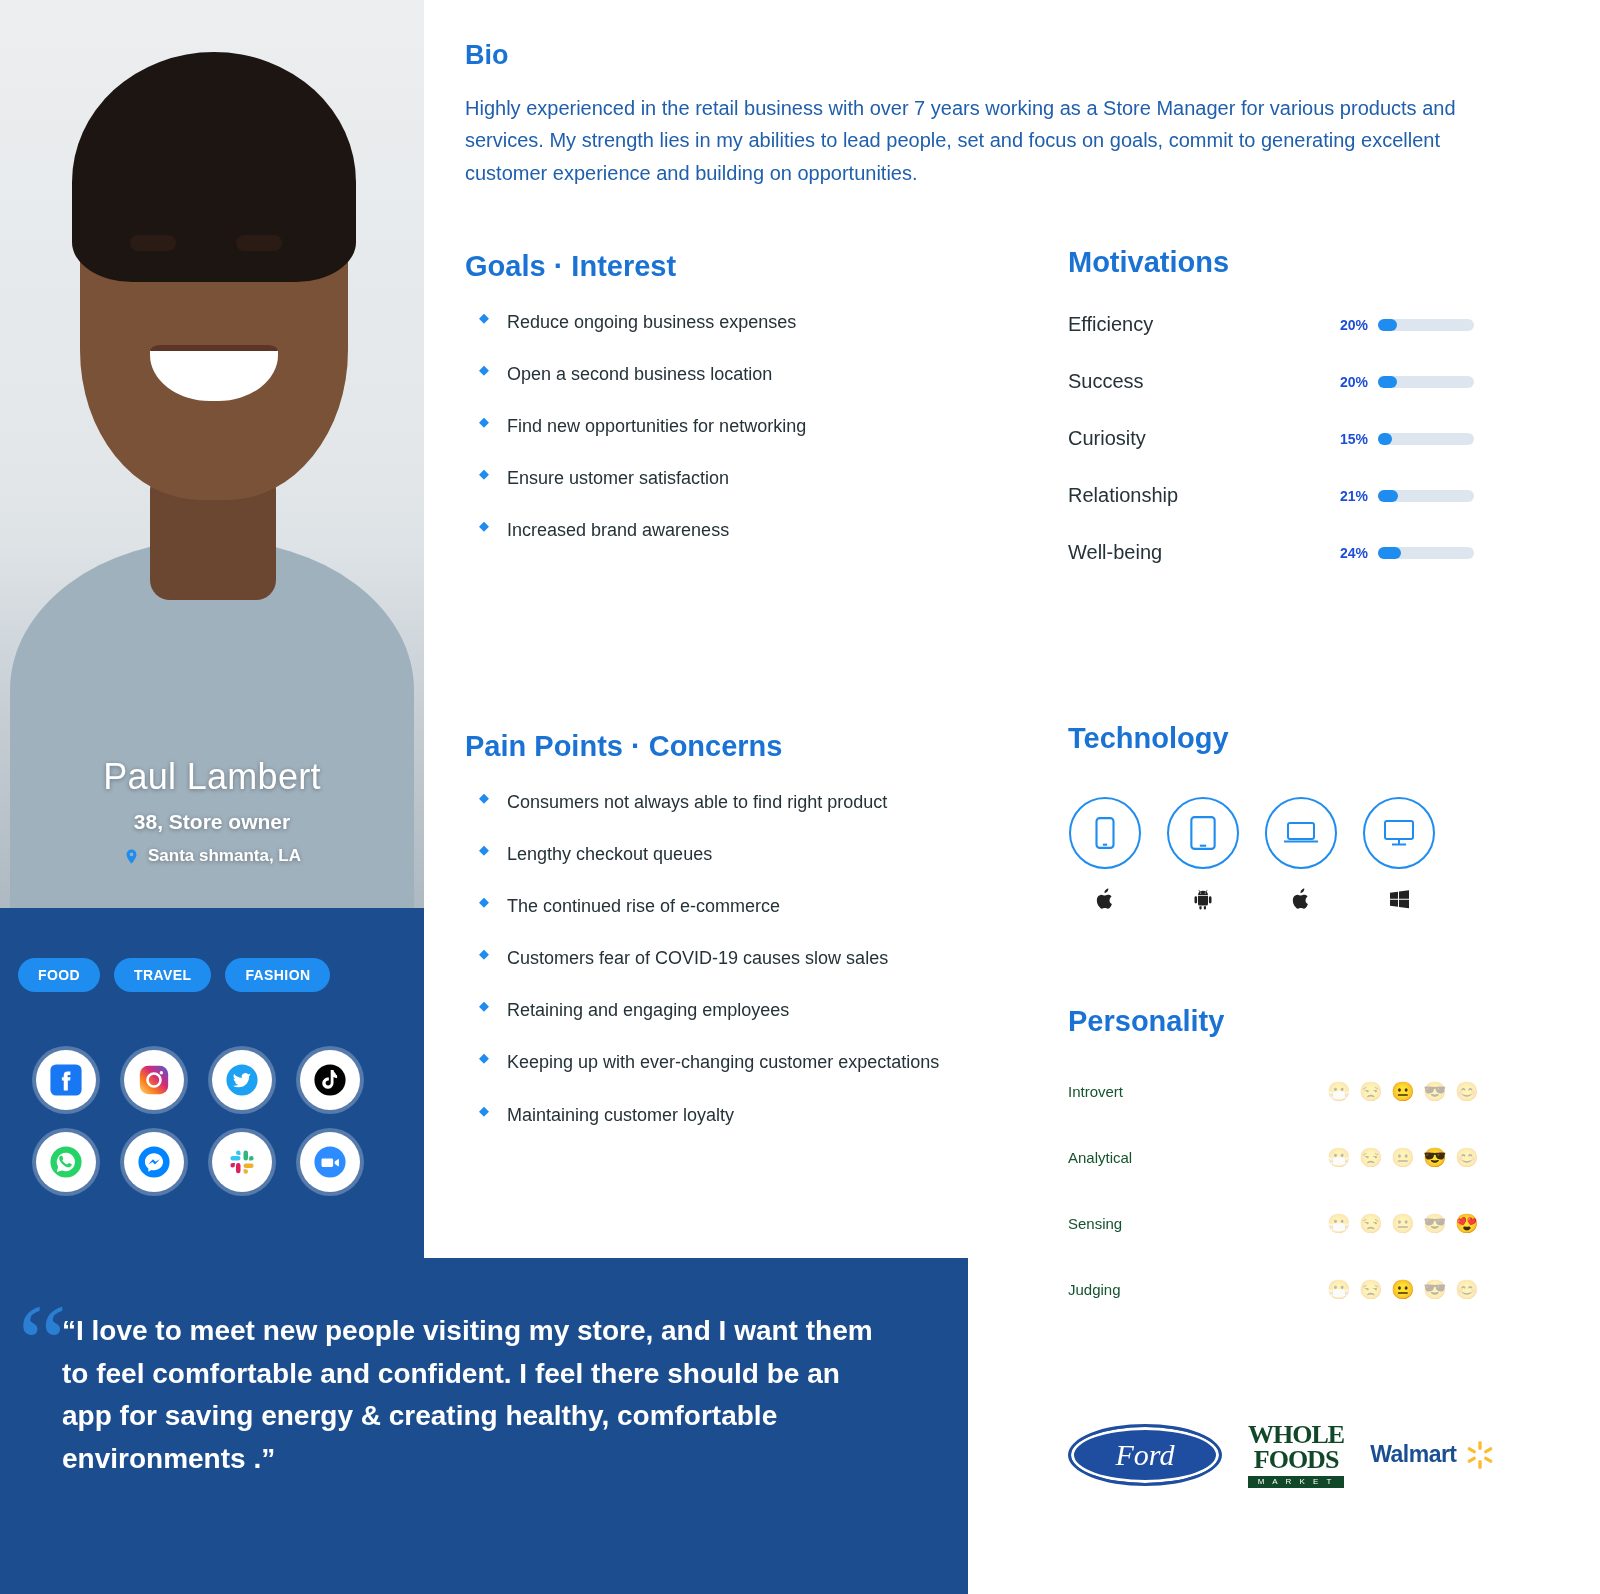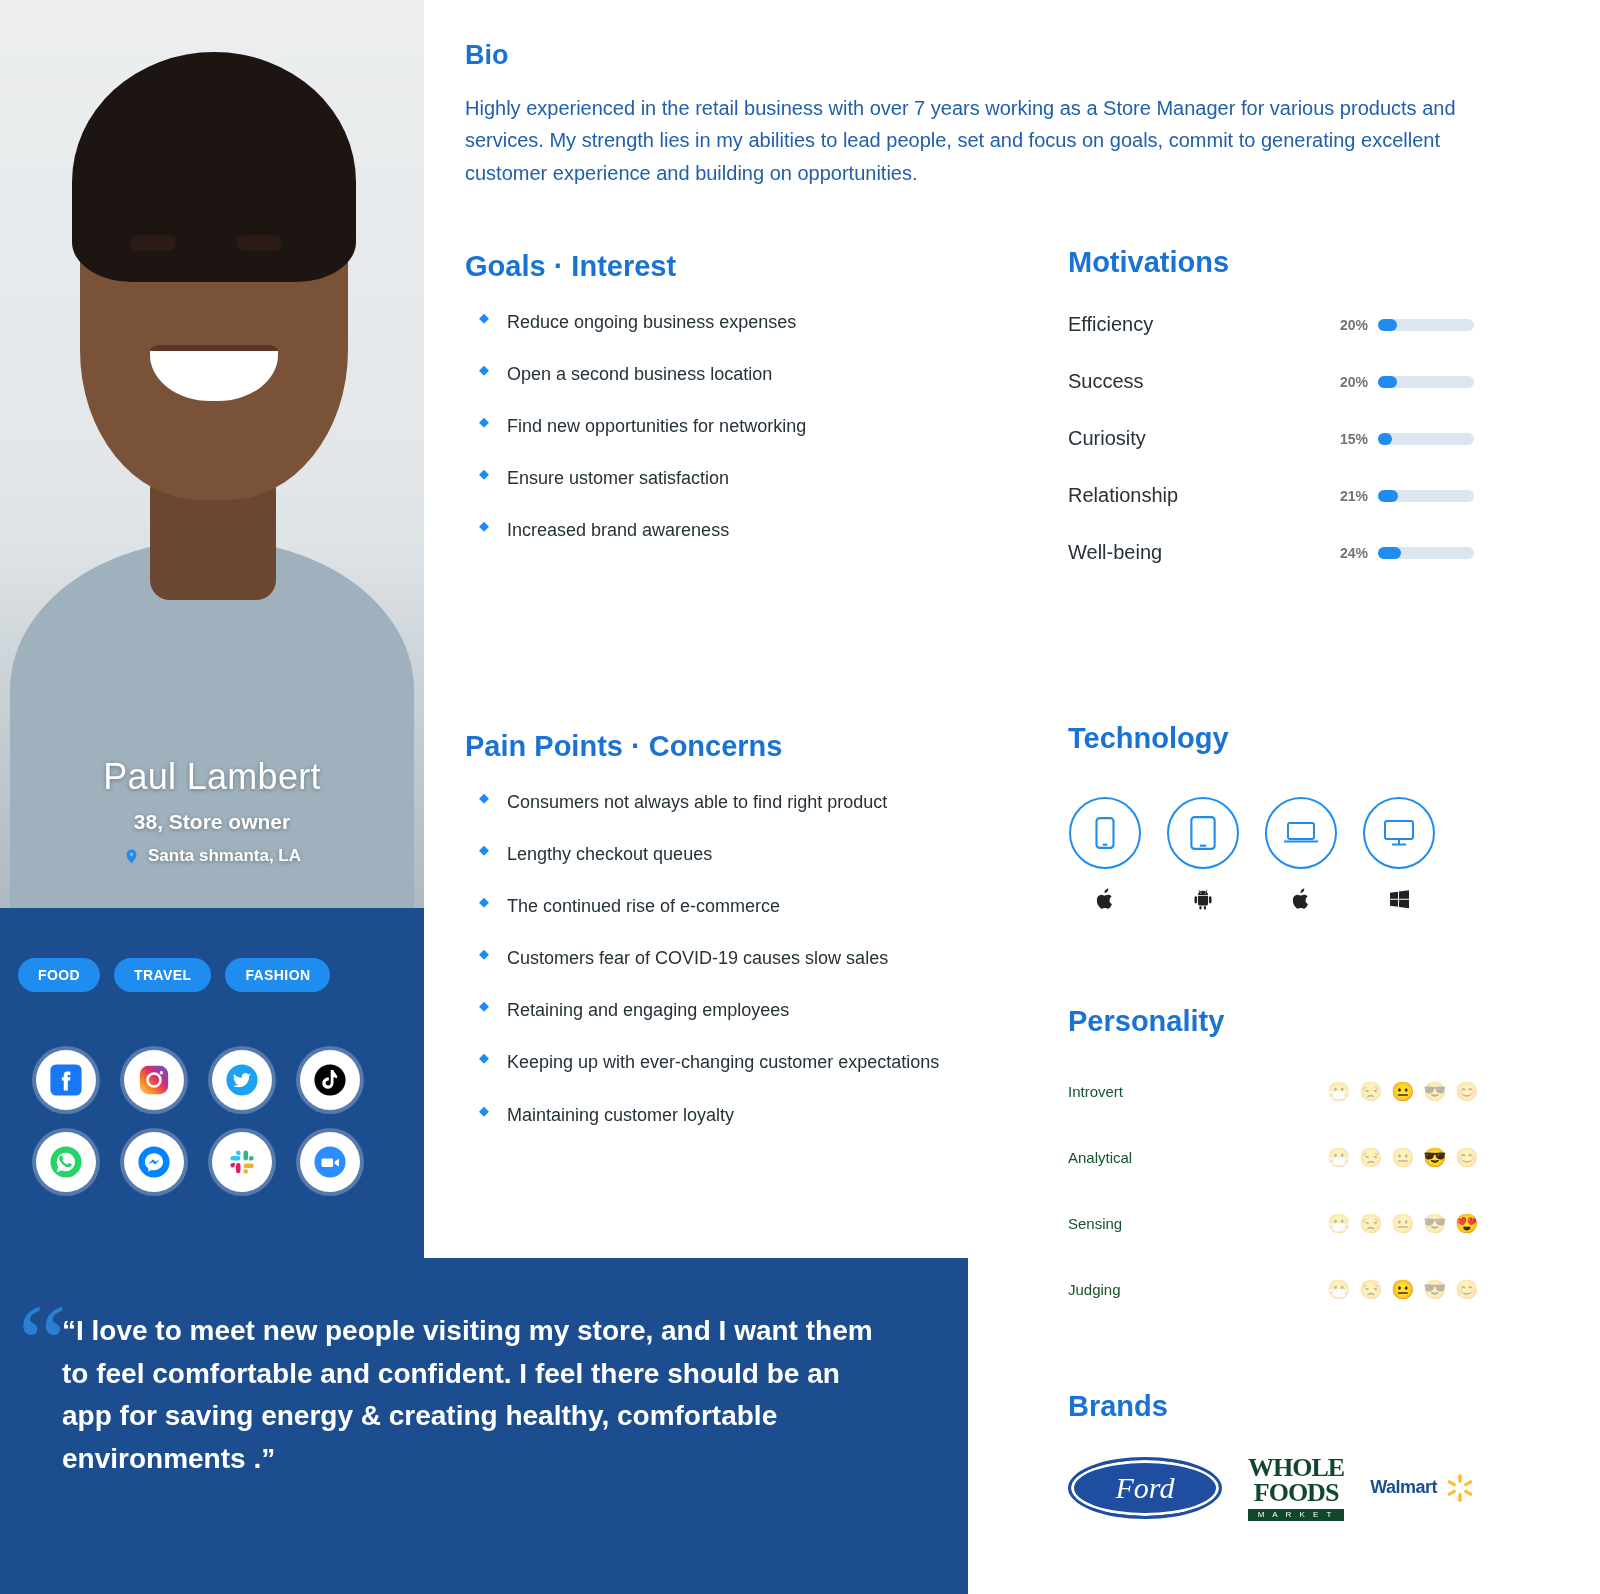--- a/index.html
+++ b/index.html
@@ -106,21 +106,21 @@
   ul.bl li {
     position:relative; padding-left:42px; margin-bottom:26px;
     color:#253238; font-size:18px; line-height:1.45;
   }
   ul.bl li:before {
     content:"◆"; position:absolute; left:14px; top:0; color:#1f8cf0; font-size:13px;
   }
   .mot-sec { position:absolute; left:1068px; top:246px; width:420px; }
   .mot-row { display:flex; align-items:center; margin-top:34px; }
   .mot-label { width:258px; color:#253238; font-size:20px; }
-  .mot-pct { color:#737373; font-size:14px; font-weight:bold; width:42px; text-align:right; margin-right:10px;}
+  .mot-pct { color:#1d4ed8; font-size:14px; font-weight:bold; width:42px; text-align:right; margin-right:10px;}
   .bar-track { width:96px; height:12px; background:#dde5ee; border-radius:6px; position:relative;}
   .bar-fill { position:absolute; left:0; top:0; height:12px; background:#1f8cf0; border-radius:6px; }
 
   .tech-sec { position:absolute; left:1068px; top:722px; width:460px; }
   .devices { display:flex; gap:24px; margin-top:42px; }
   .dev { width:74px; display:flex; flex-direction:column; align-items:center; gap:16px;}
   .dev-icon {
     width:72px; height:72px; border-radius:50%; border:2.5px solid #1f8cf0;
     display:flex; align-items:center; justify-content:center;
   }
@@ -138,21 +138,21 @@
     width:154px; height:62px; border-radius:50%/50%; background:#1f4ea1;
     border:3px solid #1f4ea1; display:flex; align-items:center; justify-content:center;
     color:#fff; font-family:"Liberation Serif", serif; font-style:italic; font-size:30px;
     box-shadow: inset 0 0 0 3px #fff;
   }
   .wf { text-align:center; color:#12482a; line-height:0.98; }
   .wf .w1 { font-family:"Liberation Serif", serif; font-weight:bold; font-size:26px; letter-spacing:-1px;}
   .wf .w2 { font-family:"Liberation Serif", serif; font-weight:bold; font-size:26px; letter-spacing:-1px;}
   .wf .w3 { font-size:8px; letter-spacing:3px; background:#12482a; color:#fff; padding:2px 0; margin-top:3px;}
   .wm { display:flex; align-items:center; gap:8px; }
-  .wm-text { color:#1a4f93; font-weight:bold; font-size:18px; letter-spacing:-0.5px; }
+  .wm-text { color:#1a4f93; font-weight:bold; font-size:23px; letter-spacing:-0.5px; }
   .spark { width:30px; height:30px; }
 </style>
 </head>
 <body>
 
 <div class="page">
 
   <div class="left-col">
 
     <div class="photo-block">
@@ -424,21 +424,20 @@
         <span class="face" style="opacity:.35">😷</span>
         <span class="face" style="opacity:.35">😒</span>
         <span class="face">😐</span>
         <span class="face" style="opacity:.35">😎</span>
         <span class="face" style="opacity:.35">😊</span>
       </span>
     </div>
   </div>
 
   <div class="brands-sec">
-    <div class="sec-title">Brands</div>
     <div class="brand-row">
       <span class="ford">Ford</span>
       <span class="wf">
         <div class="w1">WHOLE</div>
         <div class="w2">FOODS</div>
         <div class="w3">M A R K E T</div>
       </span>
       <span class="wm">
         <span class="wm-text">Walmart</span>
         <span class="spark">

